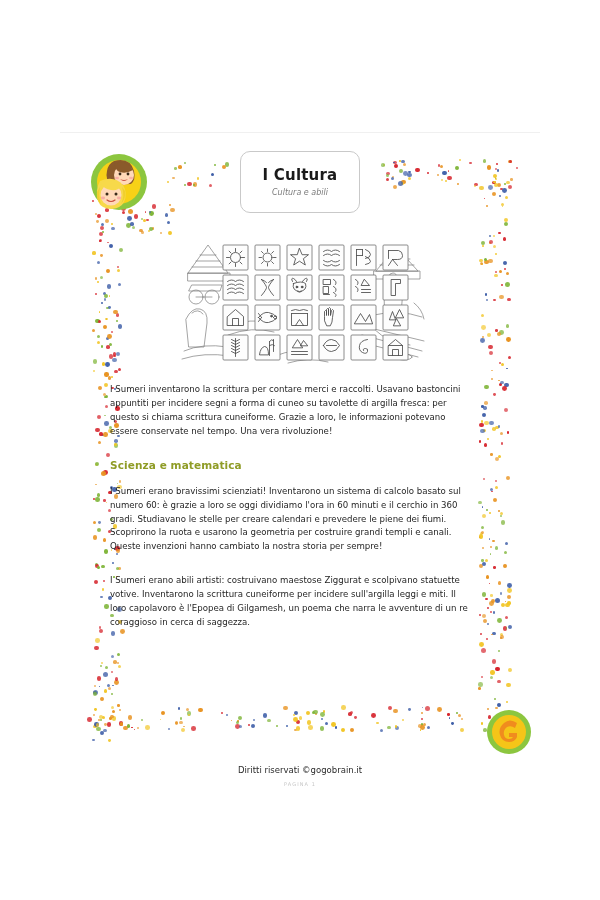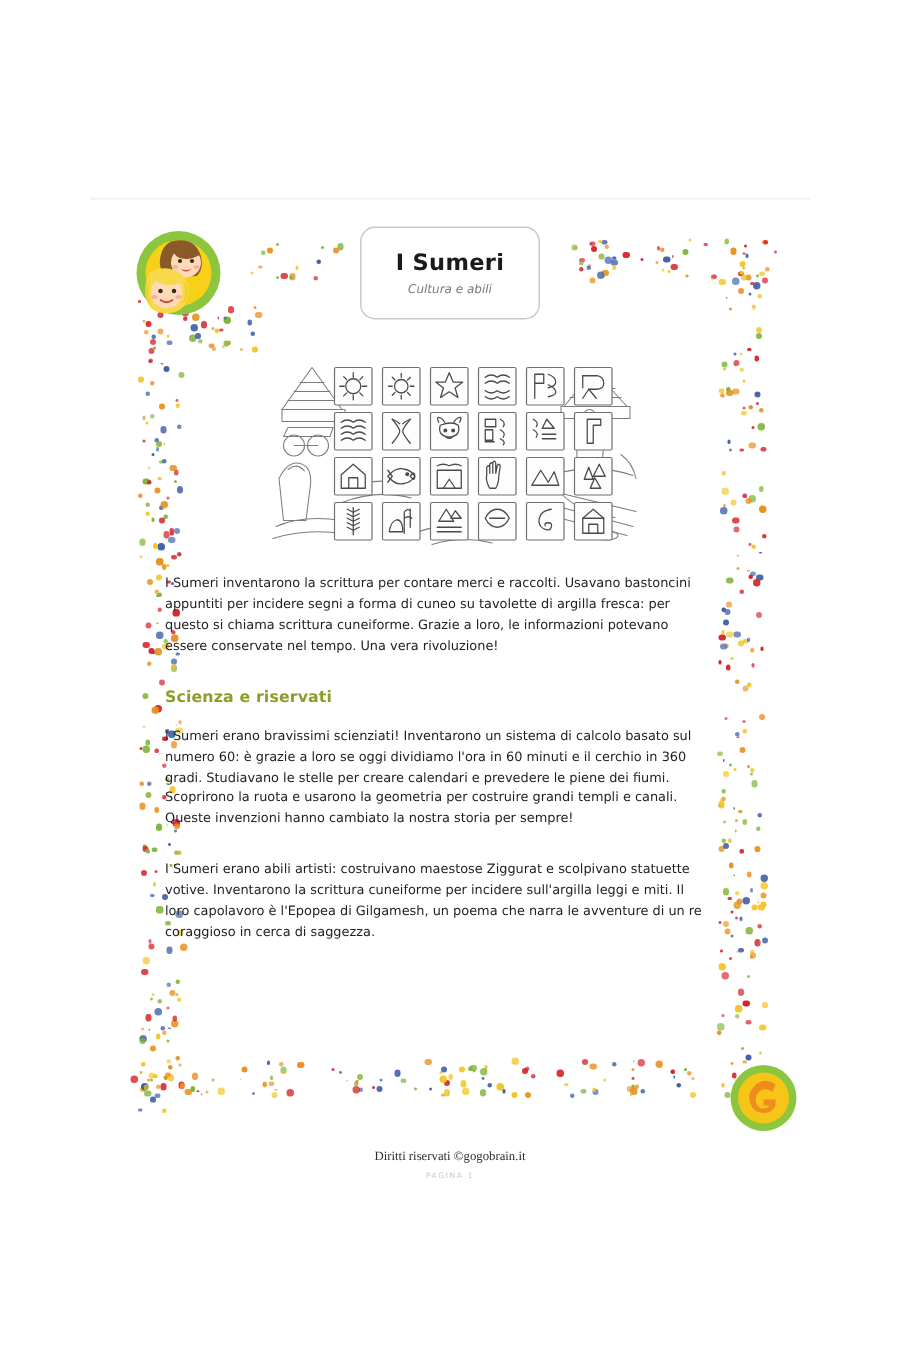--- a/index.html
+++ b/index.html
@@ -135,21 +135,20 @@
   .footer-logo svg { display: block; }
 
   .footer-text {
     position: absolute;
     left: 0;
     bottom: 26px;
     width: 480px;
     text-align: center;
     font-size: 8.5px;
     color: #2b2b2b;
-    font-family: Liberation Serif, serif;
   }
   .footer-page {
     position: absolute;
     left: 0;
     bottom: 14px;
     width: 480px;
     text-align: center;
     font-size: 5px;
     letter-spacing: 1.1px;
     color: #c6c6c6;
@@ -771,21 +770,21 @@
             <circle cx="23" cy="43" r="1.5" fill="#3a2a1a"></circle>
             <circle cx="32" cy="43" r="1.5" fill="#3a2a1a"></circle>
             <path d="M23 49 q4 3 8 0" stroke="#c94b3d" stroke-width="1.2" fill="none" stroke-linecap="round"></path>
             <ellipse cx="19" cy="47" rx="2.1" ry="1.4" fill="#f7a6a0" opacity="0.85"></ellipse>
             <ellipse cx="35" cy="47" rx="2.1" ry="1.4" fill="#f7a6a0" opacity="0.85"></ellipse>
           </g>
         </svg>
       </div>
 
       <div class="title-card">
-        <div class="title-main">I Sumeri</div>
+        <div class="title-main">I Cultura</div>
         <div class="title-sub">Cultura e abili</div>
       </div>
     </div>
 
     <div class="hero-illustration">
       <svg viewBox="0 0 250 140" width="250" height="140" xmlns="http://www.w3.org/2000/svg">
         <g stroke="#7d7d7d" stroke-width="0.7" fill="none" stroke-linecap="round" stroke-linejoin="round">
 
           <path d="M10 42 L30 14 L50 42 Z"></path>
           <path d="M14 36 H46 M18 30 H42 M22 24 H38"></path>
@@ -947,21 +946,21 @@
       </svg>
     </div>
 
     <div class="article">
 
       <div class="section">
         <p class="section-body">I Sumeri inventarono la scrittura per contare merci e raccolti. Usavano bastoncini appuntiti per incidere segni a forma di cuneo su tavolette di argilla fresca: per questo si chiama scrittura cuneiforme. Grazie a loro, le informazioni potevano essere conservate nel tempo. Una vera rivoluzione!</p>
       </div>
 
       <div class="section">
-        <h2 class="section-heading">Scienza e riservati</h2>
+        <h2 class="section-heading">Scienza e matematica</h2>
         <p class="section-body">I Sumeri erano bravissimi scienziati! Inventarono un sistema di calcolo basato sul numero 60: è grazie a loro se oggi dividiamo l'ora in 60 minuti e il cerchio in 360 gradi. Studiavano le stelle per creare calendari e prevedere le piene dei fiumi. Scoprirono la ruota e usarono la geometria per costruire grandi templi e canali. Queste invenzioni hanno cambiato la nostra storia per sempre!</p>
       </div>
 
       <div class="section">
         <p class="section-body">I Sumeri erano abili artisti: costruivano maestose Ziggurat e scolpivano statuette votive. Inventarono la scrittura cuneiforme per incidere sull'argilla leggi e miti. Il loro capolavoro è l'Epopea di Gilgamesh, un poema che narra le avventure di un re coraggioso in cerca di saggezza.</p>
       </div>
     </div>
 
     <div class="footer-logo">
       <svg viewBox="0 0 46 46" width="46" height="46" xmlns="http://www.w3.org/2000/svg">

